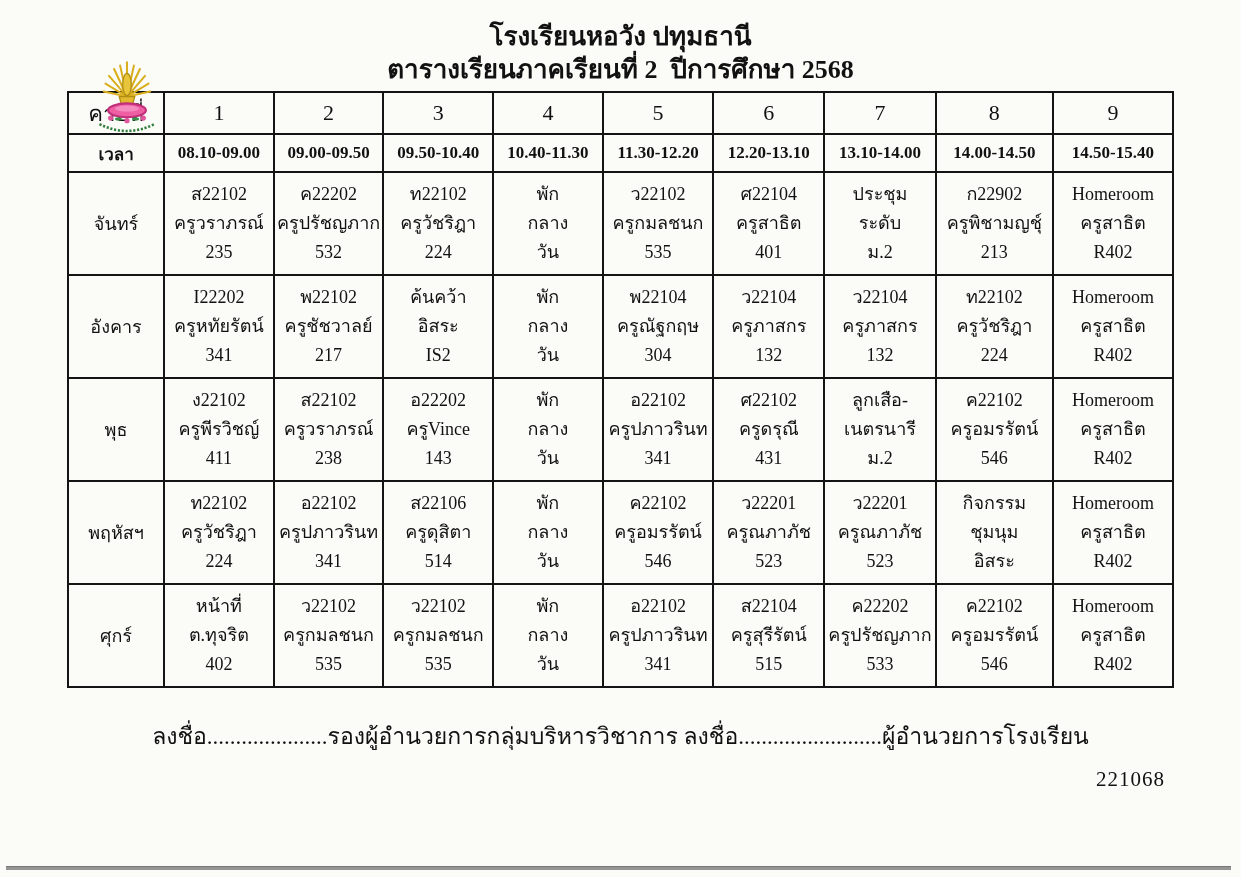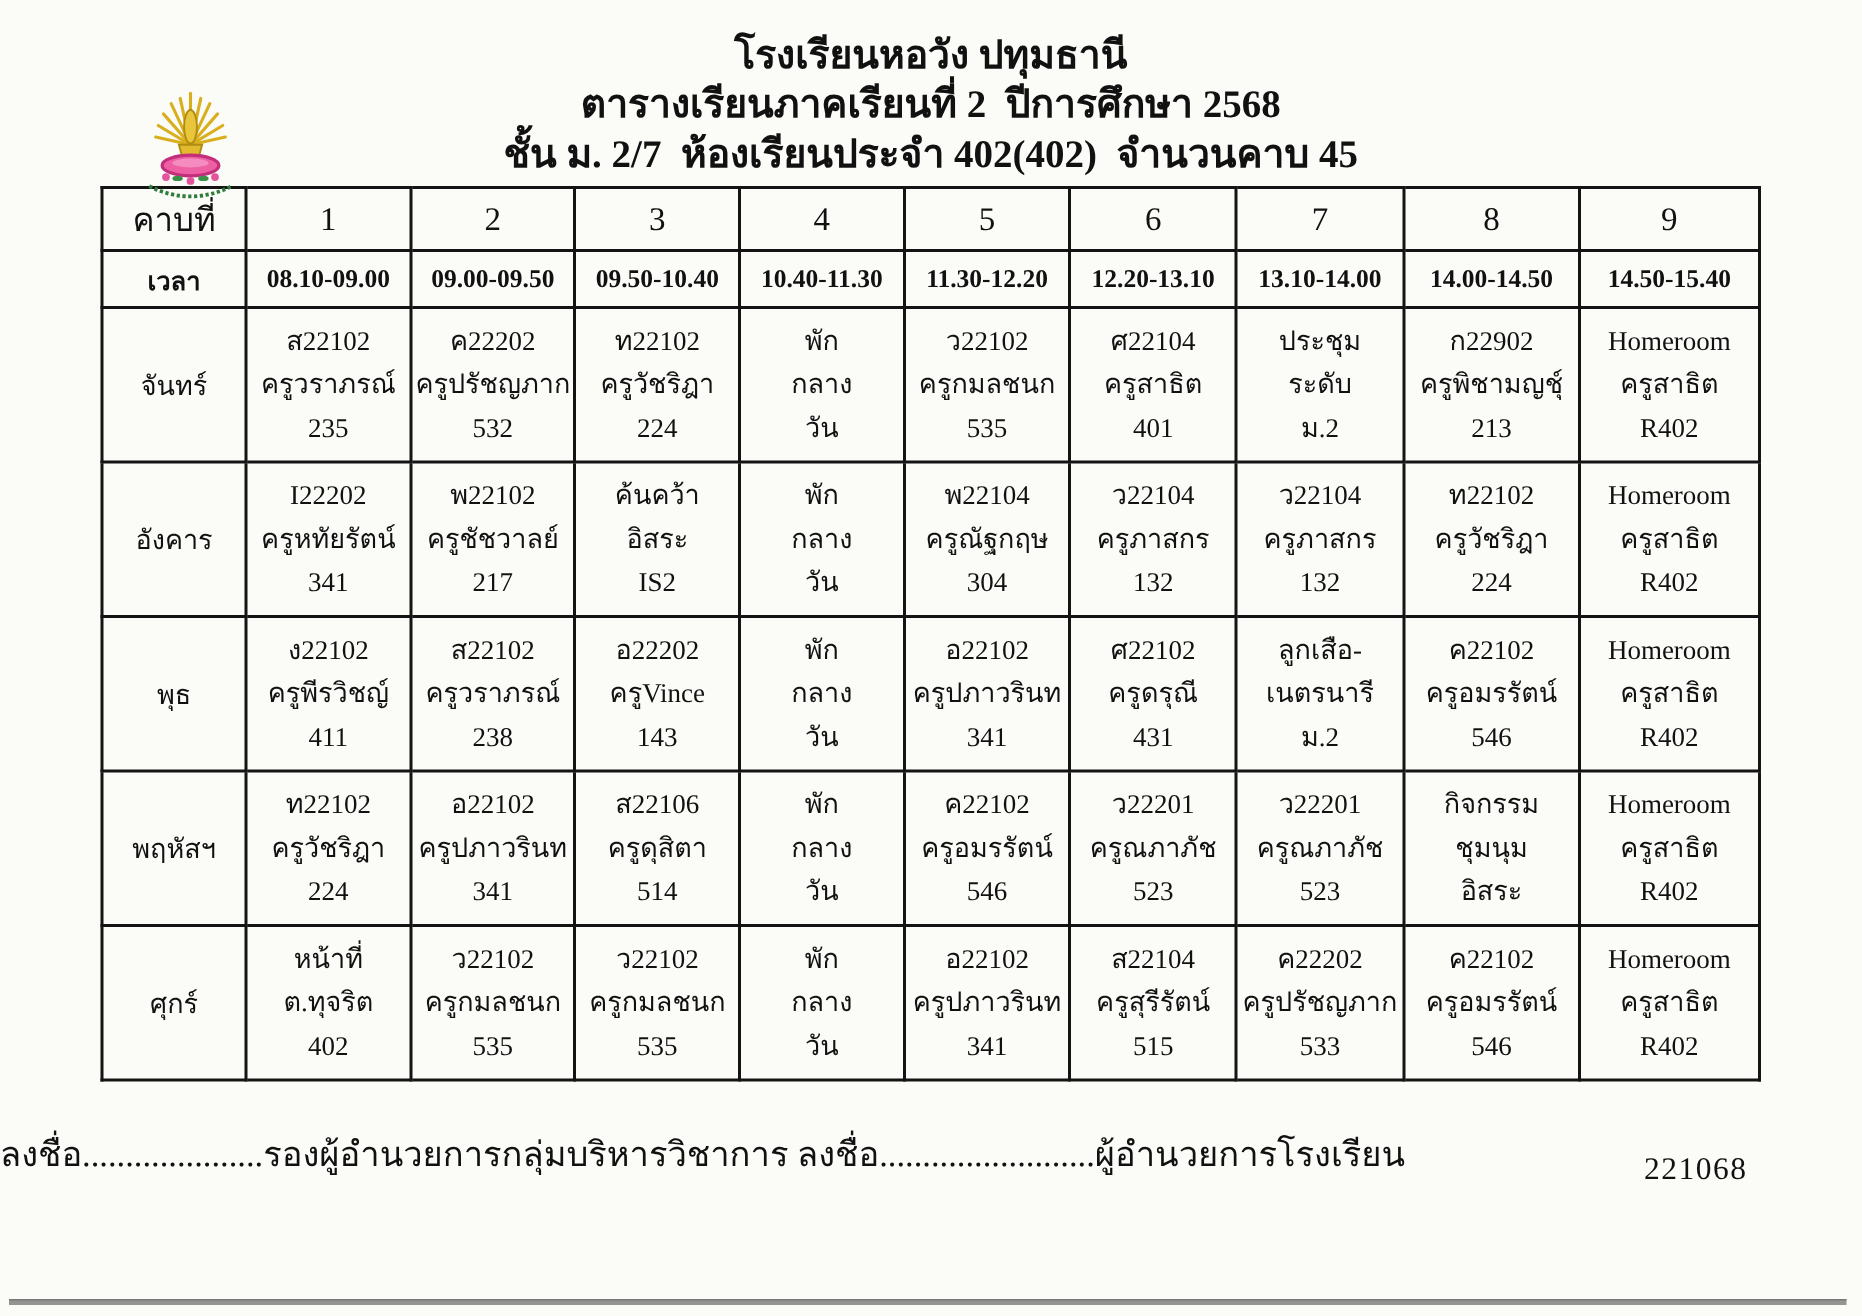--- a/index.html
+++ b/index.html
@@ -23,21 +23,21 @@
     border:2px solid #141414;
     text-align:center;vertical-align:middle;
     padding:0;overflow:hidden;white-space:nowrap;
   }
   tr.r-period td{height:40px;font-size:22px;}
   tr.r-time td{height:36px;font-size:17px;font-weight:bold;}
   tr.r-day td{height:101px;font-size:18px;margin-top:42px;}
   td.day-label{font-weight:normal;font-size:21px;}
   td.hdr{font-size:18px;}
   .cl{line-height:29px;}
-  .sign-line{margin-top:30px;text-align:left;font-size:23px;white-space:pre;}
+  .sign-line{margin-top:30px;text-align:center;font-size:23px;white-space:pre;}
   .code{position:absolute;right:76px;top:767px;font-size:21px;letter-spacing:1px;}
   .bottom-rule{position:absolute;left:6px;right:10px;top:866px;height:3px;background:#949492;border-top:1px solid #777;}
 </style>
 </head>
 <body>
 
 <div class="page">
 
   <svg class="logo" viewBox="0 0 100 104" xmlns="http://www.w3.org/2000/svg">
     <g stroke="#d9af1e" stroke-width="2.4" stroke-linecap="round">
@@ -61,21 +61,20 @@
     <circle cx="50" cy="76" r="3" fill="#e2559c"></circle>
     <circle cx="69" cy="73" r="3" fill="#e2559c"></circle>
     <ellipse cx="40" cy="74" rx="4" ry="2" fill="#3a8f4a"></ellipse>
     <ellipse cx="60" cy="74" rx="4" ry="2" fill="#3a8f4a"></ellipse>
     <path d="M18 80 Q50 96 82 80" stroke="#2f7d3a" stroke-width="3" fill="none" stroke-dasharray="2.5 2"></path>
   </svg>
 
   <div class="titles">
     <div class="title-line">โรงเรียนหอวัง ปทุมธานี</div>
     <div class="title-line">ตารางเรียนภาคเรียนที่ 2  ปีการศึกษา 2568</div>
-    <div class="title-line">ชั้น ม. 2/7  ห้องเรียนประจำ 402(402)  จำนวนคาบ 45</div>
   </div>
 
   <table class="tt">
     <colgroup>
       <col style="width:92px">
         <col style="width:105px">
         <col style="width:105px">
         <col style="width:105px">
       <col style="width:105px">
         <col style="width:106px">

